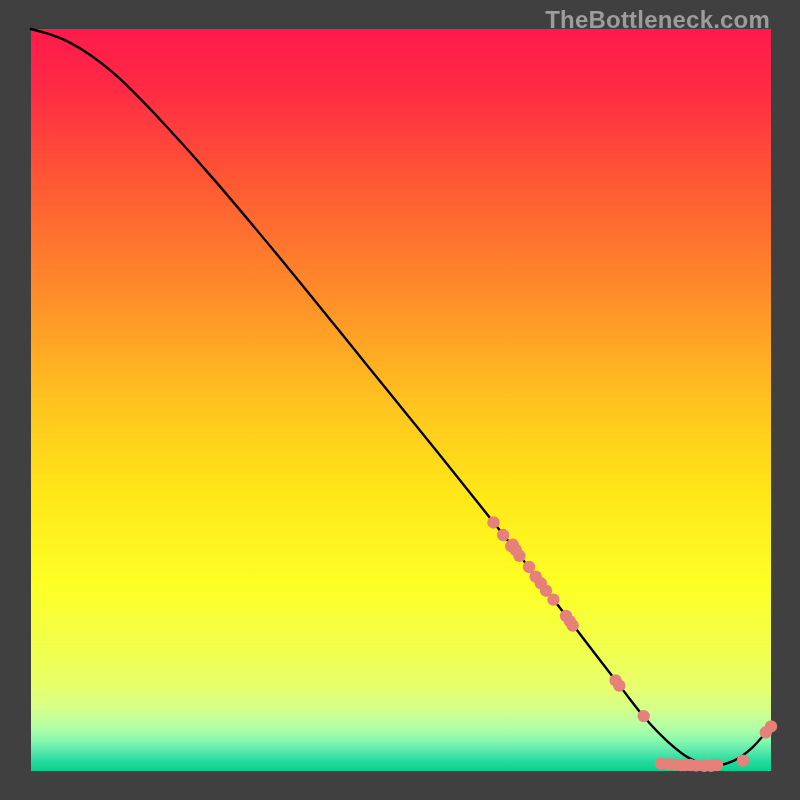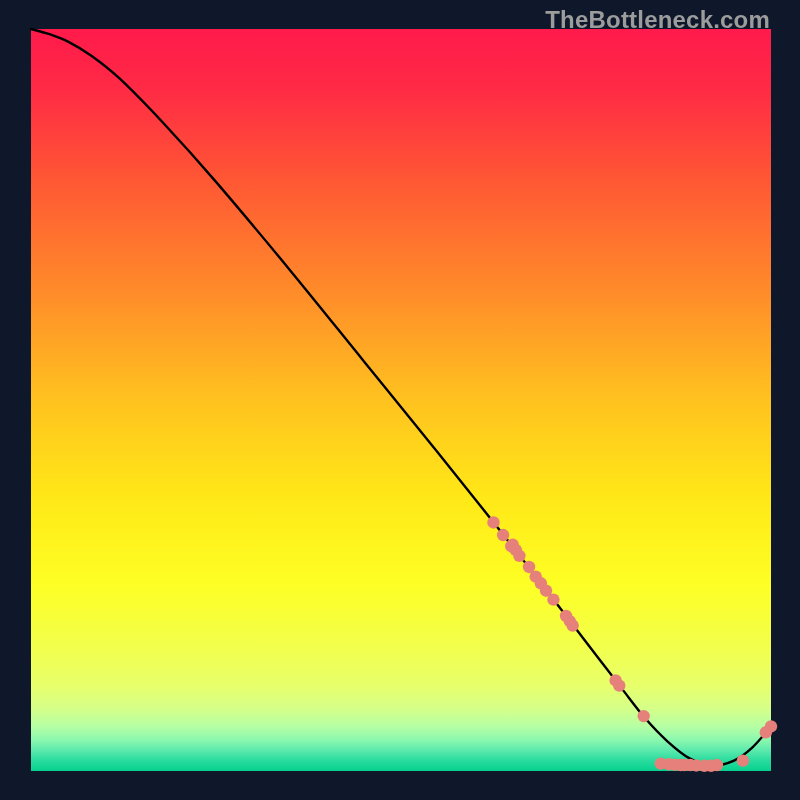--- a/index.html
+++ b/index.html
@@ -9,21 +9,21 @@
     height: 800px;
     background: #000000;
     overflow: hidden;
   }
   .frame {
     position: absolute;
     left: 0;
     top: 0;
     width: 800px;
     height: 800px;
-    background: #0f172a;
+    background: #404040;
   }
   .plot {
     position: absolute;
     left: 31px;
     top: 29px;
     width: 740px;
     height: 742px;
   }
   .gradient-bg {
     position: absolute;

